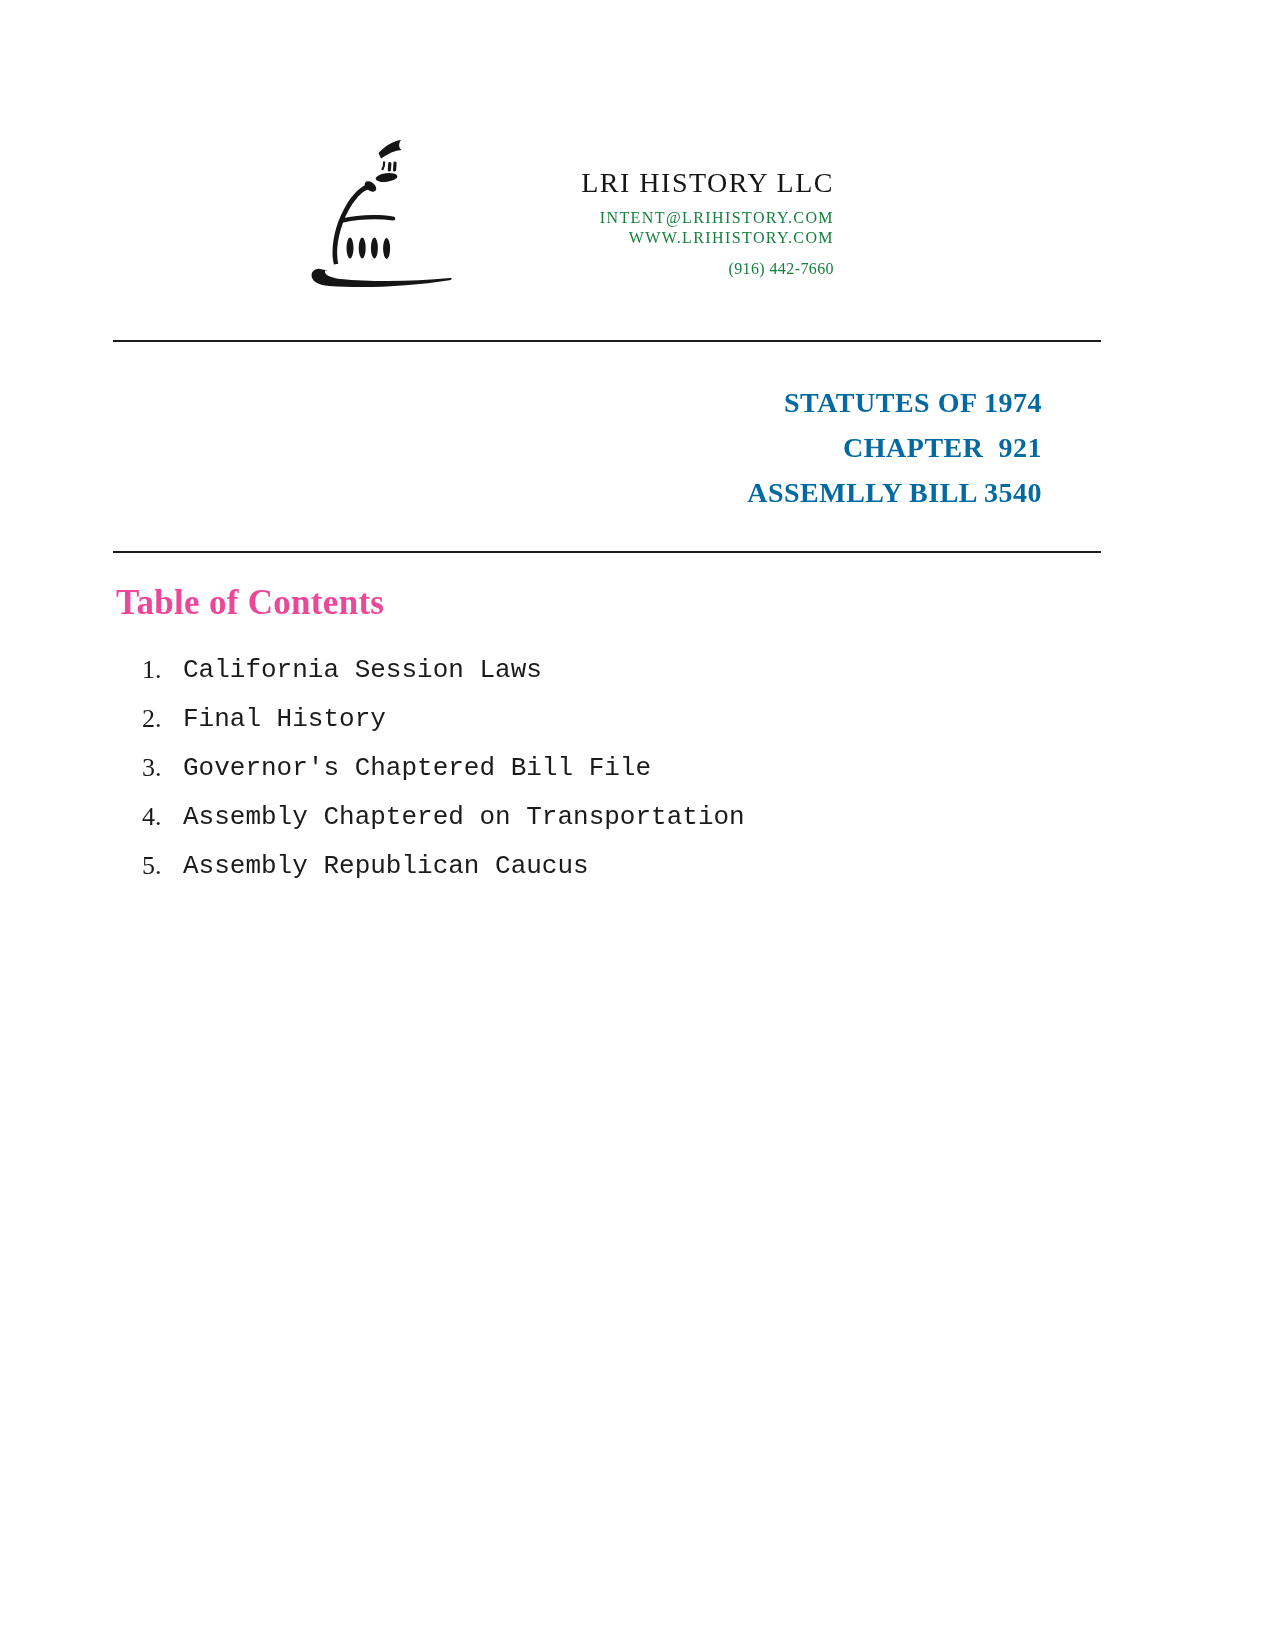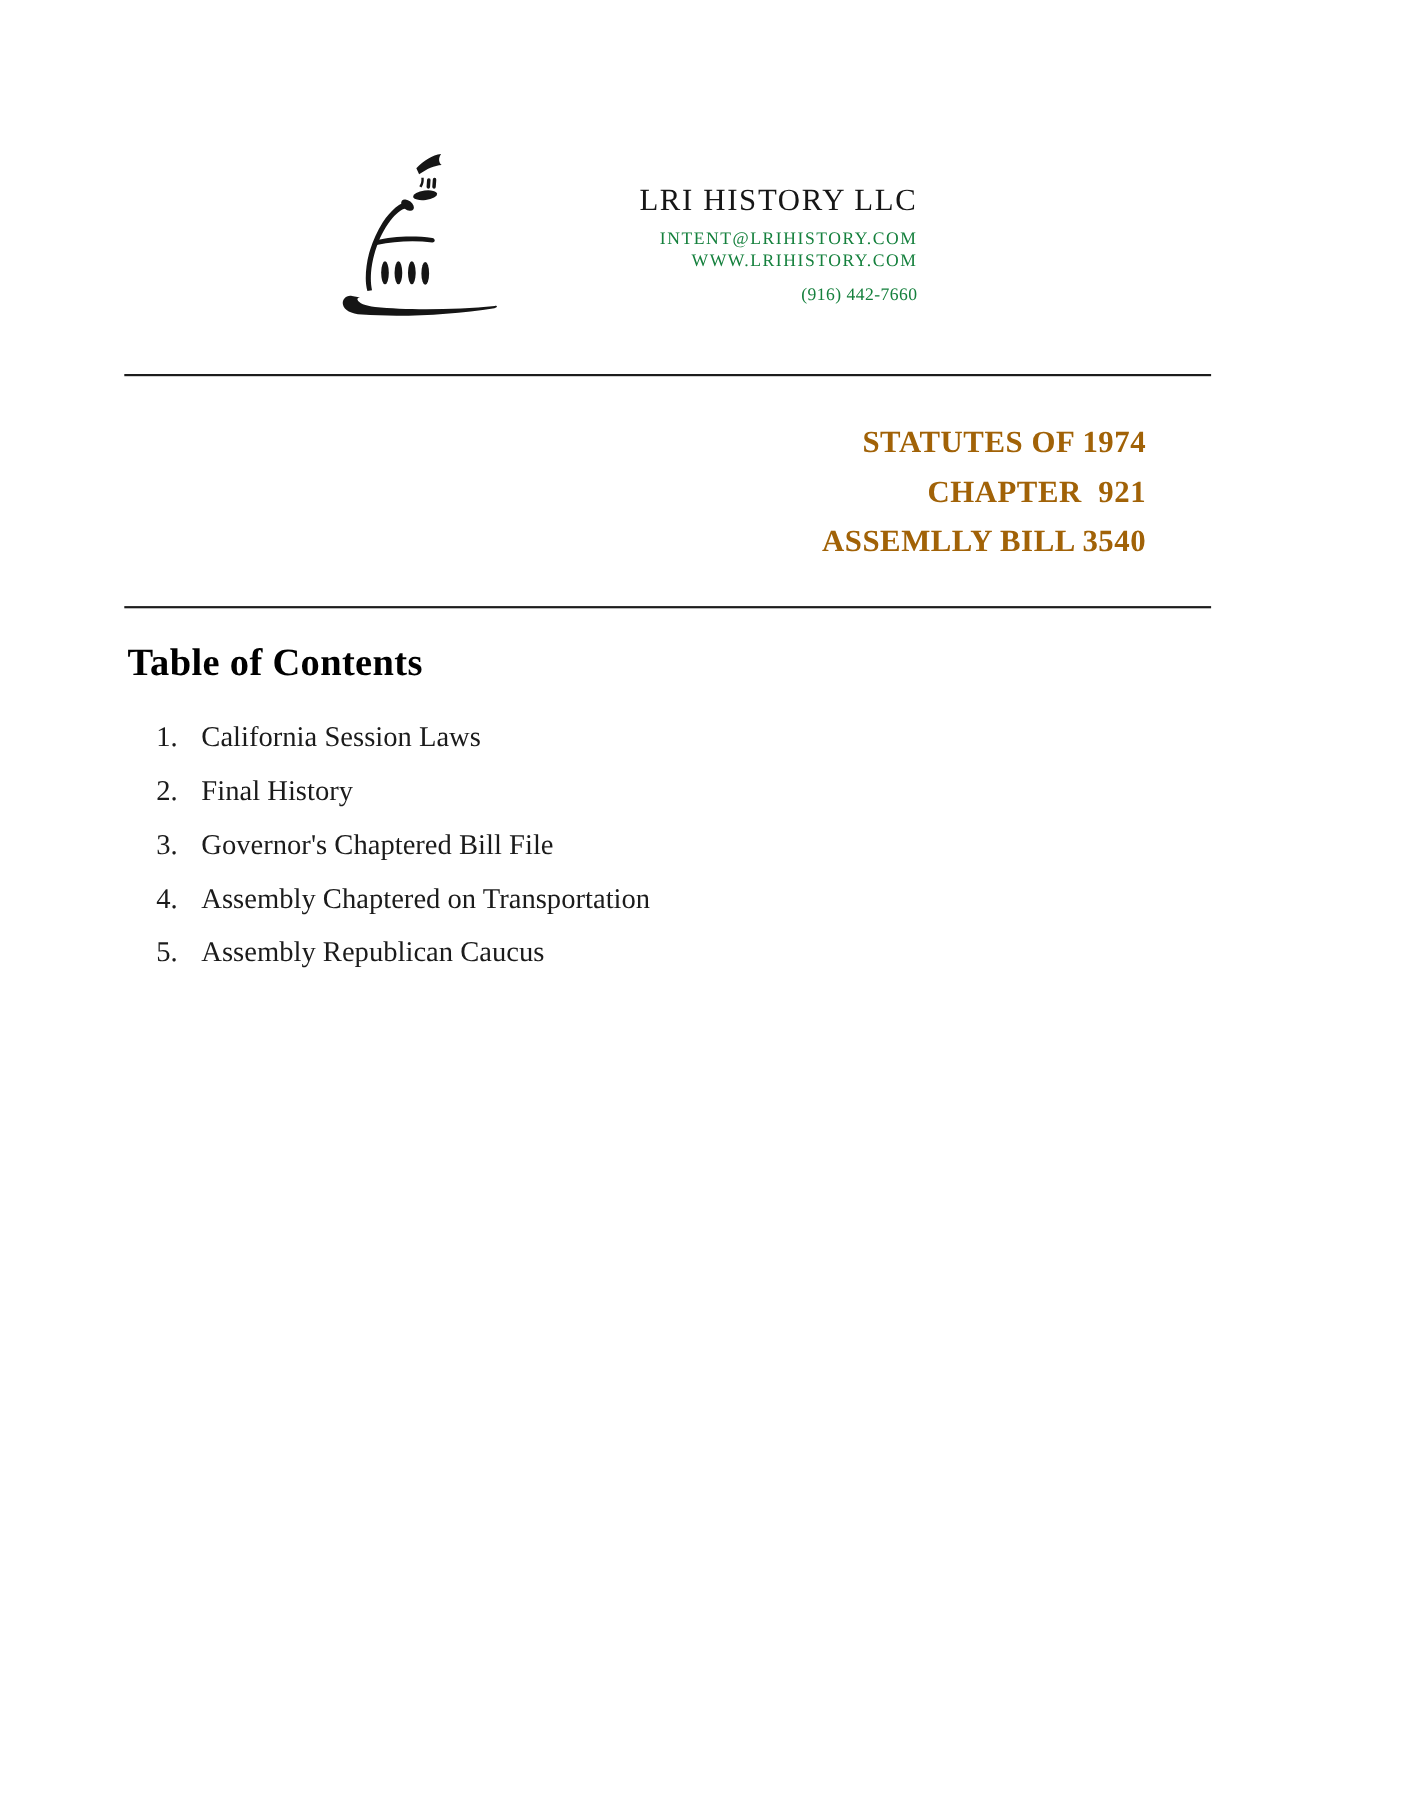--- a/index.html
+++ b/index.html
@@ -62,55 +62,55 @@
   
   .doc-title {
     position: absolute;
     top: 380px;
     right: 234px;
     text-align: right;
     font-weight: bold;
     font-size: 28px;
     line-height: 45px;
     letter-spacing: 0.5px;
-    color: #a16207;
+    color: #0369a1;
   }
   .doc-title-line { white-space: pre; }
 
   
   .toc-heading {
     position: absolute;
     left: 116px;
     top: 583px;
     font-size: 35px;
     line-height: 40px;
     font-weight: bold;
     letter-spacing: 0.3px;
-    color: #000000;
+    color: #ec4899;
   }
   .toc-list {
     position: absolute;
     left: 142px;
     top: 655px;
     margin: 0;
     padding: 0;
     list-style: none;
     font-size: 26px;
     color: #1b1b1b;
   }
   .toc-item {
     display: flex;
     line-height: 30px;
     margin-bottom: 19px;
   }
   .toc-item-number {
     width: 41px;
     flex: 0 0 41px;
   }
-  .toc-item-label { flex: 1; }
+  .toc-item-label { flex: 1; font-family: Liberation Mono, monospace; }
 </style>
 </head>
 <body>
 
 <div class="page">
 
   <div class="logo-box">
     <svg viewBox="0 0 152 158" xmlns="http://www.w3.org/2000/svg">
       <g fill="#151515" stroke="none">
 

